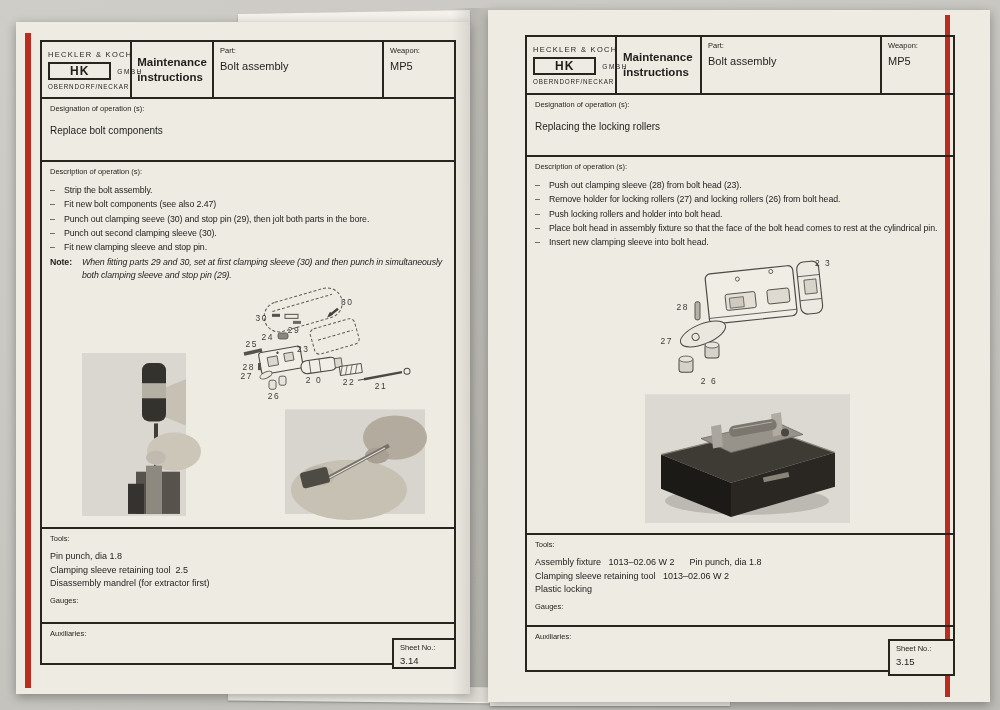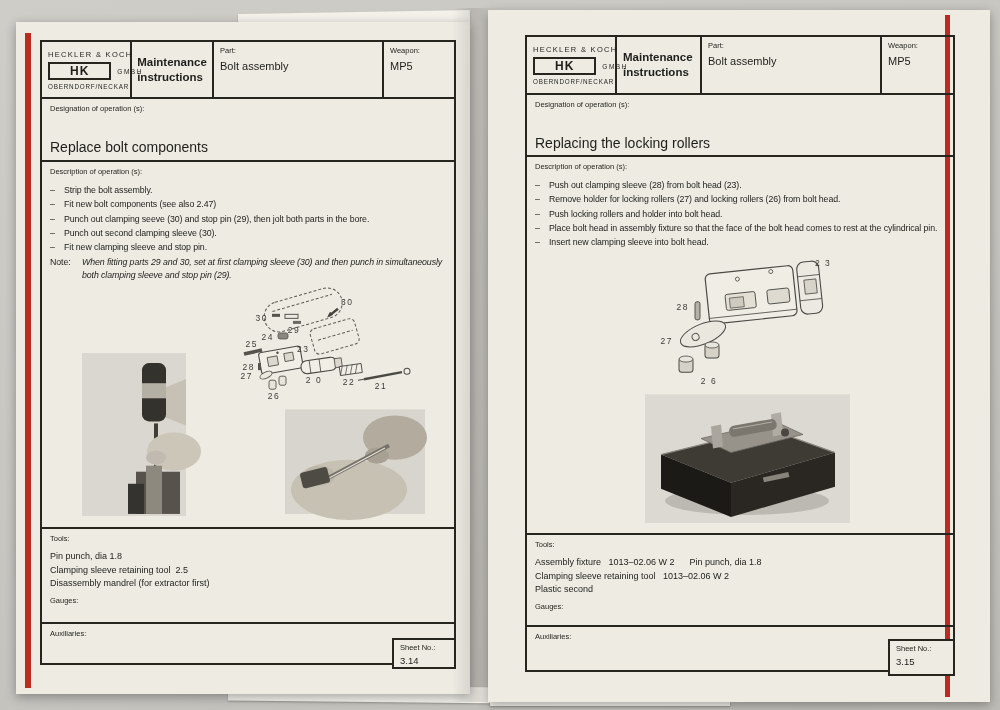--- a/index.html
+++ b/index.html
@@ -20,26 +20,26 @@
   .company{font-size:7.5px; letter-spacing:1.3px; margin-top:4px; white-space:nowrap;}
   .logorow{display:flex; align-items:center; gap:6px; margin-top:3px;}
   .logobox{border:2px solid #26261f; font-weight:bold; font-size:12px; letter-spacing:1px; padding:0 20px; line-height:14px;}
   .gmbh{font-size:6.5px; letter-spacing:1.5px; margin-left:auto; margin-right:2px;}
   .city{font-size:6.3px; letter-spacing:.8px; margin-top:3px; white-space:nowrap;}
   .mtitle{display:flex; align-items:center; justify-content:center; text-align:left;
           font-weight:bold; font-size:11.5px; line-height:1.3;}
   .slabel{font-size:7.5px; color:#26261f;}
   .fval{font-size:11px; margin-top:5px;}
   .cellpad{padding:5px 8px;}
-  .desval{font-size:14px; margin-top:26px;}
+  .desval{font-size:10px; margin-top:12px;}
   .steps{margin-top:7px;}
   .step{display:flex; gap:7px; font-size:8.8px; line-height:1.62; letter-spacing:-0.1px;}
   .dash{flex:0 0 7px;}
   .noterow{display:flex; gap:5px; font-size:8.8px; line-height:1.5; margin-top:2px; letter-spacing:-0.1px;}
-  .notelabel{font-weight:normal; flex:0 0 27px;}
+  .notelabel{font-weight:bold; flex:0 0 27px;}
   .notetext{flex:1; max-width:388px;font-style:italic;}
   .descsvg{position:absolute; left:0; top:0; width:100%; height:100%; pointer-events:none;}
   .toolline{font-size:9px; line-height:1.5; white-space:pre-wrap;}
   .tools-list{margin-top:7px;}
   .gauges{margin-top:5px;}
   .sheetbox{position:absolute; right:-2px; bottom:-2px; border:2px solid #26261f; box-sizing:border-box;
             padding:3px 6px; background:#edebe2;}
   .sheetval{font-size:9.5px; margin-top:3px;}
   .spine{position:absolute; pointer-events:none;
          background:linear-gradient(90deg, rgba(0,0,0,0) 0%, rgba(0,0,0,.10) 45%, rgba(90,85,75,.16) 55%, rgba(0,0,0,0) 100%);}
@@ -353,21 +353,21 @@
               </div>
           </div>
         </div>
       </div>
 
       <div class="row cellpad" style="height:92px;">
         <div class="slabel">Tools:</div>
         <div class="tools-list">
           <div class="toolline">Assembly fixture   1013–02.06 W 2      Pin punch, dia 1.8</div>
           <div class="toolline">Clamping sleeve retaining tool   1013–02.06 W 2</div>
-          <div class="toolline">Plastic second</div>
+          <div class="toolline">Plastic locking</div>
         </div>
         <div class="slabel gauges">Gauges:</div>
       </div>
 
       <div class="row cellpad" style="height:47px; overflow:visible;">
         <div class="slabel">Auxiliaries:</div>
         <div class="sheetbox" style="width:67px; height:37px;">
           <div class="slabel">Sheet No.:</div>
           <div class="sheetval">3.15</div>
         </div>

